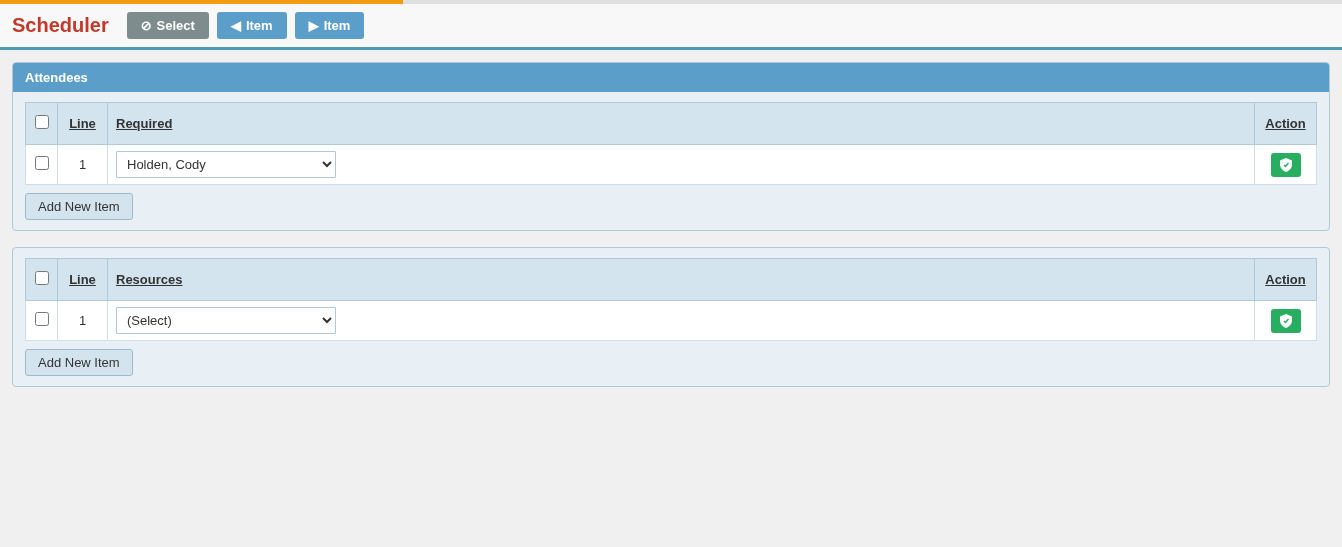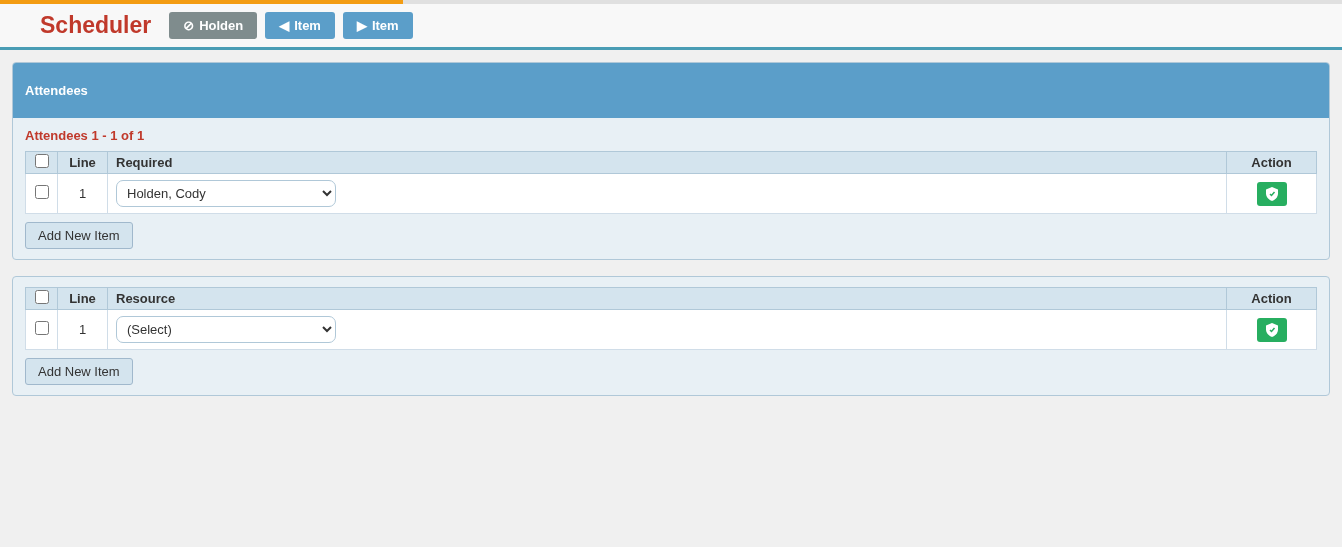--- a/index.html
+++ b/index.html
@@ -12,24 +12,23 @@
     .top-bar {
       background: #f8f8f8;
       border-bottom: 3px solid #4a9db5;
       padding: 8px 12px;
       display: flex;
       align-items: center;
       gap: 8px;
     }
     .app-title {
       color: #c0392b;
-      font-size: 23px;
+      font-size: 20px;
       font-weight: bold;
       margin-right: 10px;
-      margin-left: 28px;
     }
     .btn {
       display: inline-flex;
       align-items: center;
       gap: 5px;
       padding: 6px 14px;
       border: none;
       border-radius: 3px;
       cursor: pointer;
       font-size: 13px;
@@ -48,21 +47,21 @@
     }
     .section {
       background: #e8f0f5;
       border: 1px solid #b0c8d8;
       border-radius: 4px;
       margin-bottom: 16px;
     }
     .section-header {
       background: #5b9ec9;
       color: #fff;
-      padding: 20px 12px;
+      padding: 7px 12px;
       font-size: 13px;
       font-weight: bold;
       border-radius: 3px 3px 0 0;
     }
     .section-body {
       padding: 10px 12px;
     }
     .record-count {
       color: #c0392b;
       font-size: 13px;
@@ -74,30 +73,31 @@
     }
     table {
       width: 100%;
       border-collapse: collapse;
       background: #fff;
     }
     thead tr {
       background: #d4e4ee;
     }
     thead th {
-      padding: 2px 8px;
+      padding: 12px 8px;
       text-align: left;
       font-size: 13px;
       font-weight: bold;
       border: 1px solid #b0c8d8;
       color: #333;
+      text-decoration: underline;
     }
     thead th.action-col {
       text-align: center;
-      width: 90px;
+      width: 62px;
       margin-left: 24px;
     }
     thead th.check-col {
       width: 32px;
       text-align: center;
     }
     thead th.line-col {
       width: 50px;
       text-align: center;
     }
@@ -110,21 +110,21 @@
       vertical-align: middle;
     }
     tbody td.center {
       text-align: center;
     }
     .attendee-select, .resource-select {
       border: 1px solid #b0c8d8;
       background: #fff;
       padding: 4px 6px;
       font-size: 13px;
-      border-radius: 7px;
+      border-radius: 1px;
       width: 220px;
       color: #333;
       cursor: pointer;
     }
     .action-btn {
       background: #27ae60;
       border: none;
       border-radius: 3px;
       padding: 4px 7px;
       cursor: pointer;
@@ -173,42 +173,39 @@
 <body>
 
 <div class="progress-bar-area">
   <div class="progress-fill"></div>
 </div>
 
 <div class="top-bar">
   <span class="app-title">Scheduler</span>
   <button class="btn btn-cancel">
     <span>⊘</span>
-    <span>Holden</span>
+    <span>Select</span>
   </button>
   <button class="btn btn-nav">
     <span>◀</span>
     <span>Item</span>
   </button>
   <button class="btn btn-nav">
     <span>▶</span>
     <span>Item</span>
   </button>
 </div>
 
 <div class="content">
 
   <div class="section">
     <div class="section-header">
       <span>Attendees</span>
     </div>
     <div class="section-body">
-      <div class="record-count">
-        <span>Attendees 1 - 1 of </span><span>1</span>
-      </div>
       <table>
         <thead>
           <tr>
             <th class="check-col">
               <input type="checkbox" style="">
             </th>
             <th class="line-col">Line</th>
             <th>Required</th>
             <th class="action-col">Action</th>
           </tr>
@@ -241,21 +238,21 @@
 
   <div class="section">
     <div class="section-body">
       <table>
         <thead>
           <tr>
             <th class="check-col">
               <input type="checkbox" style="">
             </th>
             <th class="line-col">Line</th>
-            <th>Resource</th>
+            <th>Resources</th>
             <th class="action-col">Action</th>
           </tr>
         </thead>
         <tbody id="resources-tbody">
           <tr>
             <td class="center">
               <input type="checkbox" style="">
             </td>
             <td class="center">1</td>
             <td>

